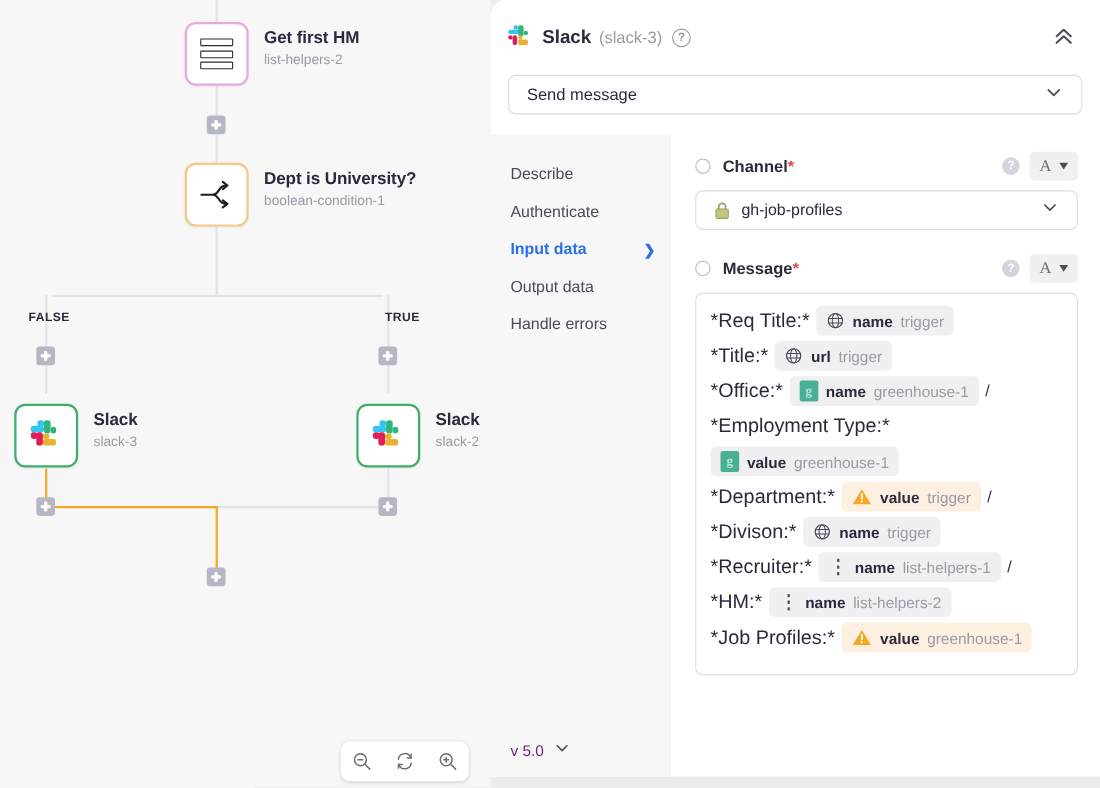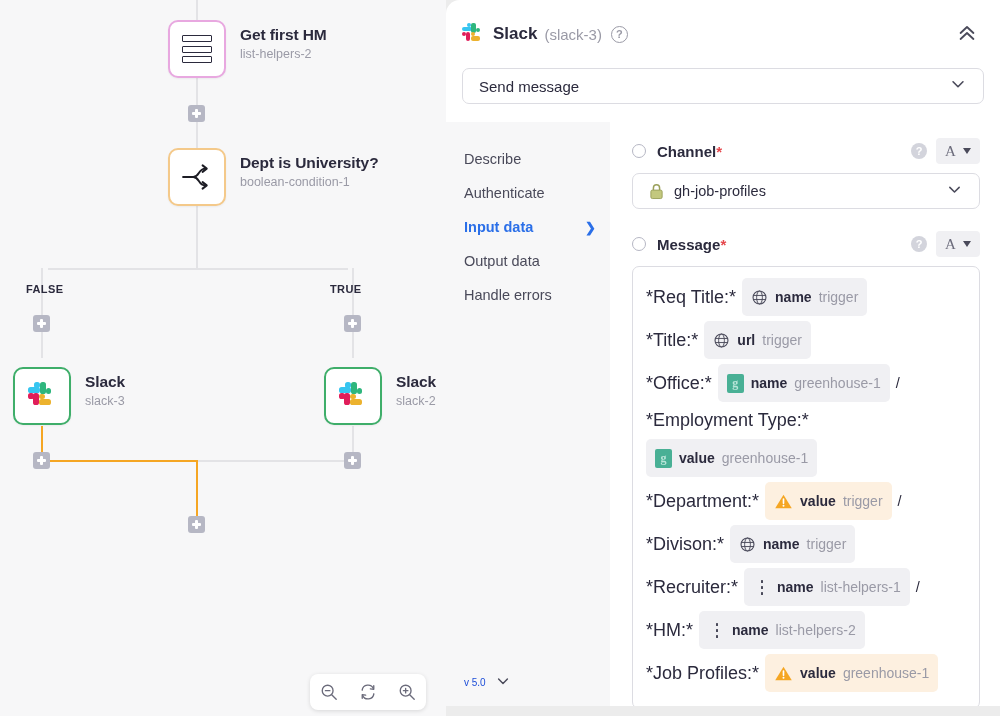--- a/index.html
+++ b/index.html
@@ -134,21 +134,21 @@
   .nav-item {
     font-size: 14.5px; color: #4a4a5a;
     padding: 9px 14px 9px 0; cursor: pointer;
     display: flex; align-items: center;
   }
   .nav-item.active { color: #2b6fe8; font-weight: 700; }
   .nav-item .arrow { margin-left: auto; font-size: 13px; }
   #version-select {
     margin-top: auto; margin-bottom: 24px;
     display: flex; align-items: center; gap: 9px;
-    font-size: 10px; color: #1d4ed8; cursor: pointer;
+    font-size: 14px; color: #701a75; cursor: pointer;
   }
 
   #fields { flex: 1; padding: 16px 20px 0 22px; overflow: hidden; }
   .field-block { margin-bottom: 22px; }
   .field-head { display: flex; align-items: center; height: 26px; }
   .radio {
     width: 14px; height: 14px; border: 1.5px solid #b6b7c4;
     border-radius: 50%; margin-right: 11px; cursor: pointer;
   }
   .field-label { font-size: 15px; font-weight: 700; color: #2b2a3d; }
@@ -188,21 +188,21 @@
   }
   .msg-row {
     display: flex; align-items: center; flex-wrap: wrap;
     gap: 6px; margin-bottom: 5px; min-height: 27px;
   }
   .msg-text { font-size: 18px; color: #2b2a3d; white-space: nowrap; }
   .slash { font-size: 14.5px; color: #2b2a3d; }
 
   .token {
     display: inline-flex; align-items: center; gap: 7px;
-    height: 38px; padding: 0 9px;
+    height: 27px; padding: 0 9px;
     background: #f0f0f3; border-radius: 5px; cursor: pointer;
   }
   .token.warn { background: #fdf0e0; }
   .token .tk-name { font-size: 14px; font-weight: 700; color: #2b2a3d; }
   .token .tk-src  { font-size: 14px; color: #9a9aa6; }
 
   .tk-ico { display: flex; align-items: center; justify-content: center; flex: none; }
   .tk-ico.globe { width: 17px; height: 17px; }
   .tk-ico.gh {
     width: 17px; height: 19px; background: #49b095; border-radius: 2px;
@@ -230,21 +230,21 @@
     <div class="edge v" style="left:352px; top:268px; height:90px;"></div>
 
     <div class="edge v" style="left:352px; top:426px; height:36px;"></div>
     <div class="edge h" style="left:198px; top:460px; width:154px;"></div>
 
     <div class="edge v edge-orange" style="left:41px; top:426px; height:36px;"></div>
     <div class="edge h edge-orange" style="left:41px; top:460px; width:157px;"></div>
     <div class="edge v edge-orange" style="left:196px; top:460px; height:62px;"></div>
 
     <div class="branch-label" style="left:26px; top:283px;">FALSE</div>
-    <div class="branch-label" style="left:330px; top:283px;">TRUE</div>
+    <div class="branch-label" style="left:350px; top:283px;">TRUE</div>
 
     <div class="node" style="left:168px; top:20px;">
       <div class="node-box pink">
         <span class="ico-list">
             <i></i>
             <i></i>
             <i></i>
           </span>
       </div>
       <div class="node-labels">

